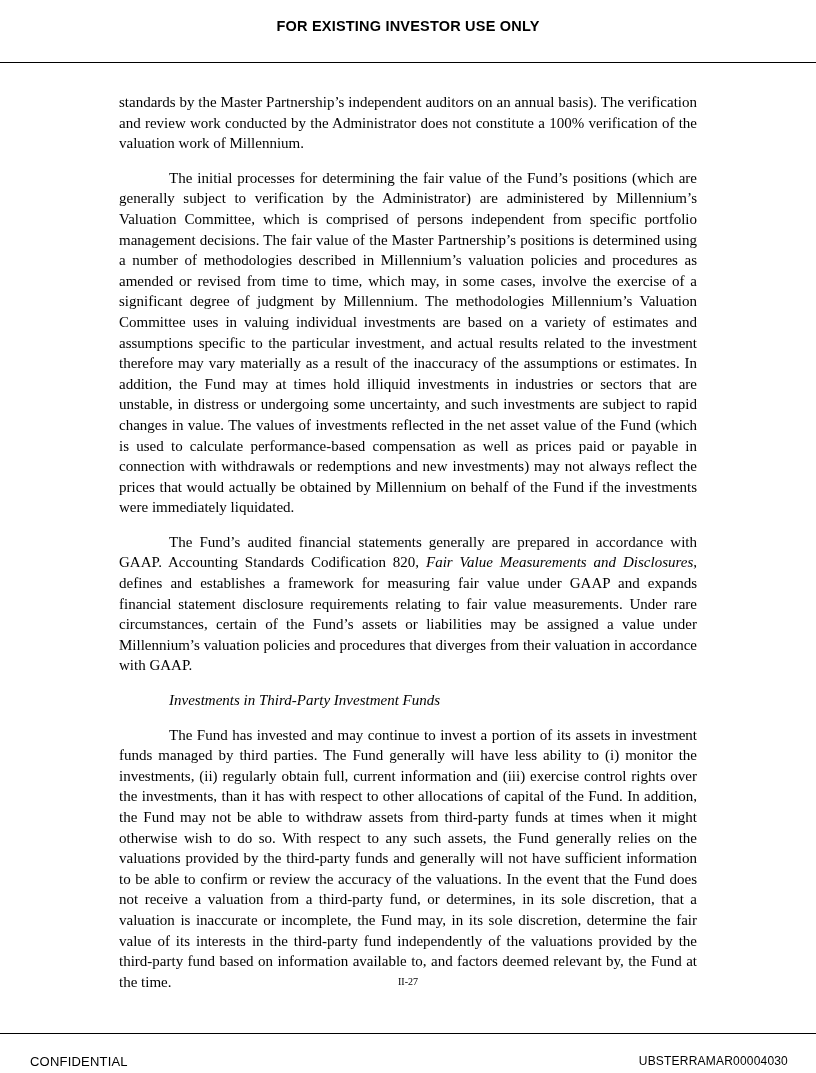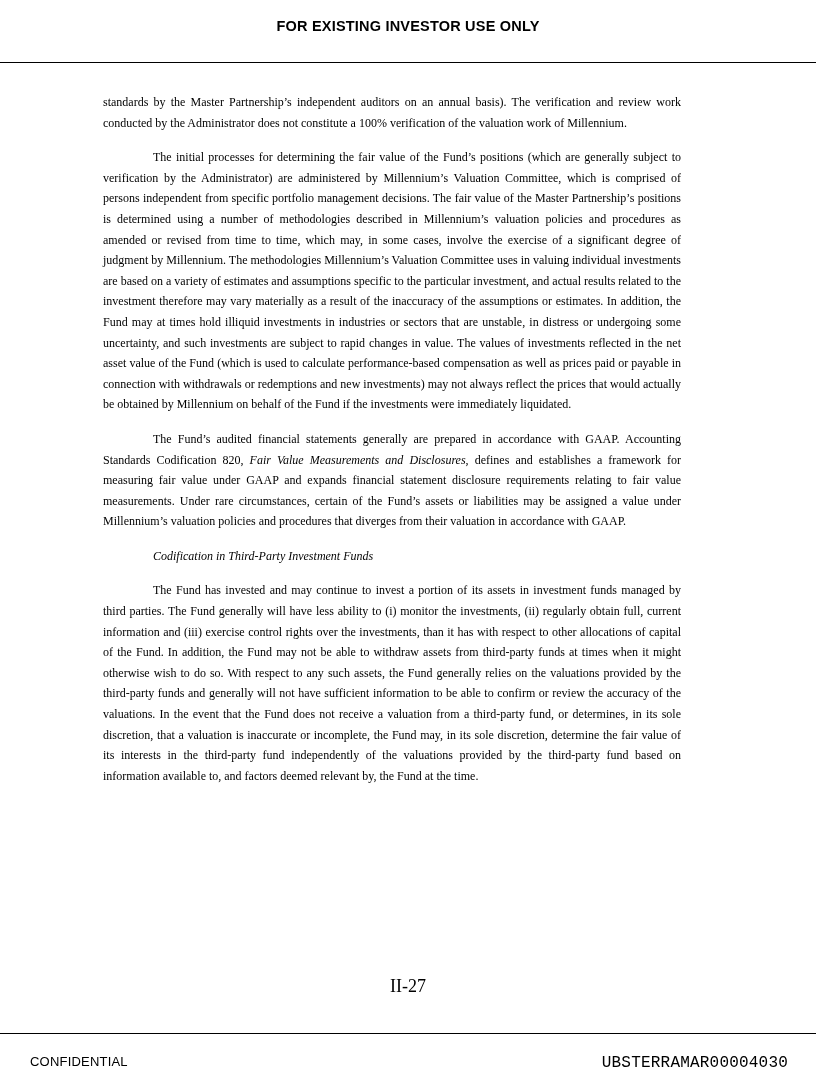--- a/index.html
+++ b/index.html
@@ -37,23 +37,23 @@
     left: 0;
     width: 816px;
     height: 1px;
     background: #000000;
   }
   .rule-top { top: 62px; }
   .rule-bottom { top: 1033px; }
   .body-col {
     position: absolute;
     top: 92px;
-    left: 103px;
+    left: 119px;
     width: 578px;
-    font-size: 12px;
+    font-size: 15px;
     line-height: 20.6px;
     text-align: justify;
     text-justify: inter-word;
   }
   .body-col p {
     margin: 0 0 14px 0;
   }
   .body-col p.indent {
     text-indent: 50px;
   }
@@ -66,36 +66,36 @@
     font-style: italic;
   }
   em.ital {
   }
   .page-number {
     position: absolute;
     top: 976px;
     left: 0;
     width: 816px;
     text-align: center;
-    font-size: 18px;
+    font-size: 10px;
   }
   .footer-left {
     position: absolute;
     top: 1054px;
     left: 30px;
     font-family: "Liberation Sans", sans-serif;
     font-size: 13px;
     letter-spacing: 0.2px;
   }
   .footer-right {
     position: absolute;
     top: 1054px;
     right: 28px;
-    font-family: Liberation Mono, monospace;
-    font-size: 16px;
+    font-family: Liberation Sans, sans-serif;
+    font-size: 12px;
     letter-spacing: 0.2px;
   }
 </style>
 </head>
 <body>
 
 <div class="page">
 
   <div class="header-banner">FOR EXISTING INVESTOR USE ONLY</div>
 
@@ -104,21 +104,21 @@
   <div class="body-col">
 
     <p class="noindent">standards by the Master Partnership’s independent auditors on an annual basis).  The verification and review work conducted by the Administrator does not constitute a 100% verification of the valuation work of Millennium.</p>
 
     <p class="indent">The initial processes for determining the fair value of the Fund’s positions (which are generally subject to verification by the Administrator) are administered by Millennium’s Valuation Committee, which is comprised of persons independent from specific portfolio management decisions.  The fair value of the Master Partnership’s positions is determined using a number of methodologies described in Millennium’s valuation policies and procedures as amended or revised from time to time, which may, in some cases, involve the exercise of a significant degree of judgment by Millennium.  The methodologies Millennium’s Valuation Committee uses in valuing individual investments are based on a variety of estimates and assumptions specific to the particular investment, and actual results related to the investment therefore may vary materially as a result of the inaccuracy of the assumptions or estimates.  In addition, the Fund may at times hold illiquid investments in industries or sectors that are unstable, in distress or undergoing some uncertainty, and such investments are subject to rapid changes in value.  The values of investments reflected in the net asset value of the Fund (which is used to calculate performance-based compensation as well as prices paid or payable in connection with withdrawals or redemptions and new investments) may not always reflect the prices that would actually be obtained by Millennium on behalf of the Fund if the investments were immediately liquidated.</p>
 
     <p class="indent">
       <span>The Fund’s audited financial statements generally are prepared in accordance with GAAP.    Accounting Standards Codification 820, </span><em class="ital">Fair Value Measurements and Disclosures</em><span>, defines and establishes a framework for measuring fair value under GAAP and expands financial statement disclosure requirements relating to fair value measurements.  Under rare circumstances, certain of the Fund’s assets or liabilities may be assigned a value under Millennium’s valuation policies and procedures that diverges from their valuation in accordance with GAAP.</span>
     </p>
 
-    <p class="subhead">Codification in Third-Party Investment Funds</p>
+    <p class="subhead">Investments in Third-Party Investment Funds</p>
 
     <p class="indent">The Fund has invested and may continue to invest a portion of its assets in investment funds managed by third parties.  The Fund generally will have less ability to (i) monitor the investments, (ii) regularly obtain full, current information and (iii) exercise control rights over the investments, than it has with respect to other allocations of capital of the Fund.  In addition, the Fund may not be able to withdraw assets from third-party funds at times when it might otherwise wish to do so.  With respect to any such assets, the Fund generally relies on the valuations provided by the third-party funds and generally will not have sufficient information to be able to confirm or review the accuracy of the valuations.  In the event that the Fund does not receive a valuation from a third-party fund, or determines, in its sole discretion, that a valuation is inaccurate or incomplete, the Fund may, in its sole discretion, determine the fair value of its interests in the third-party fund independently of the valuations provided by the third-party fund based on information available to, and factors deemed relevant by, the Fund at the time.</p>
 
   </div>
 
   <div class="page-number">II-27</div>
 
   <div class="rule rule-bottom"></div>
 
   <div class="footer-left">CONFIDENTIAL</div>

